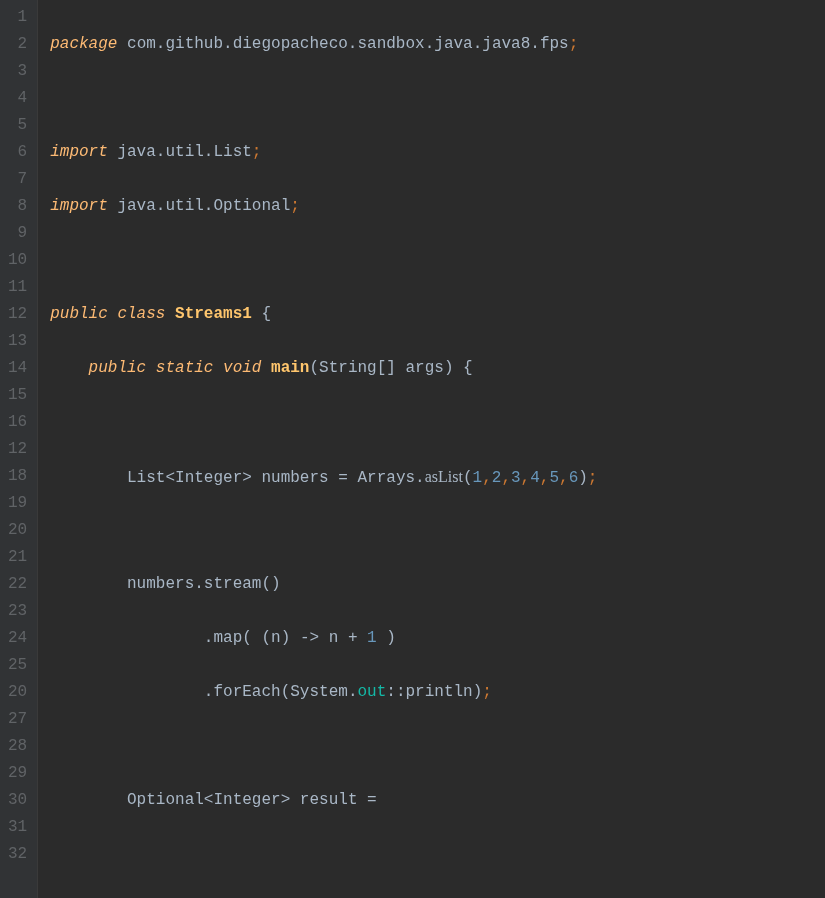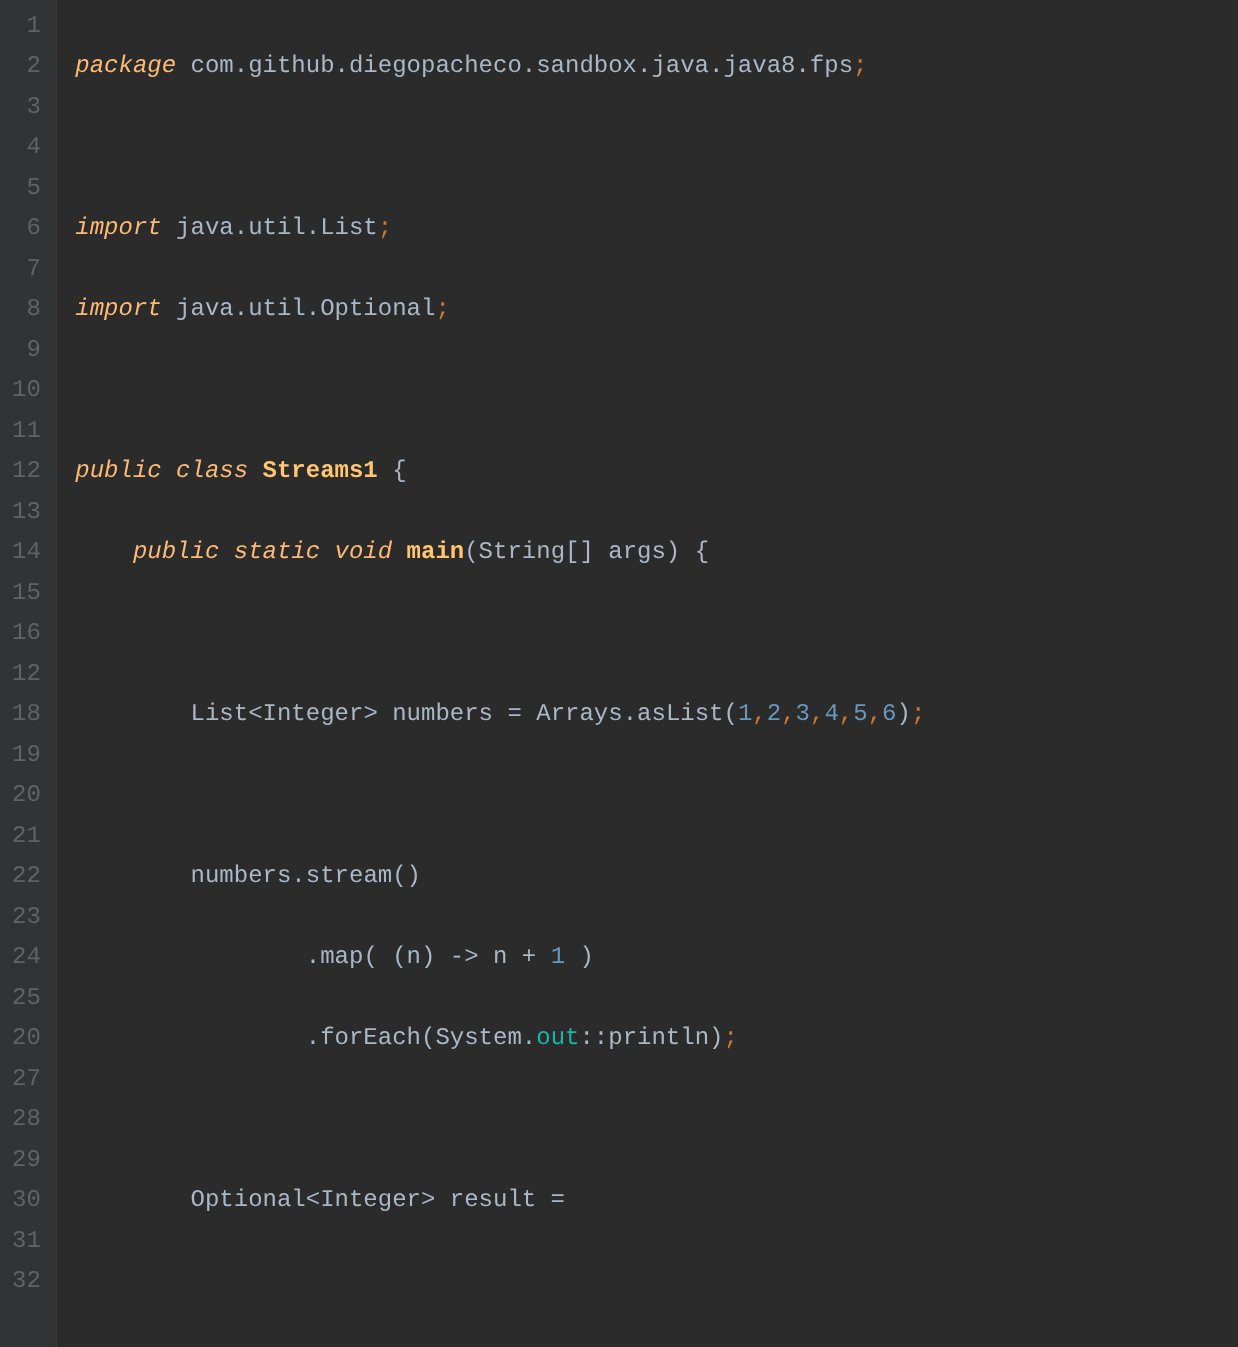--- a/index.html
+++ b/index.html
@@ -27,21 +27,21 @@
     background: #2b2b2b;
     color: #a9b7c6;
     padding: 4px 0 4px 12px;
     white-space: pre;
     flex: 1;
     position: relative;
   }
   .line { height: 27px; }
   .kw { color: #fdba74; font-style: italic; }
   .meth { color: #ffc66d; font-weight: bold; }
-  .call { color: #a9b7c6; }
+  .call { color: #a9b7c6; font-family: Liberation Serif, serif; }
   .num { color: #6897bb; }
   .comma { color: #cc7832; }
   .semi { color: #cc7832; }
   .field { color: #14b8a6; }
 </style>
 </head>
 <body>
 
 <div class="gutter">
   <div>1</div>

